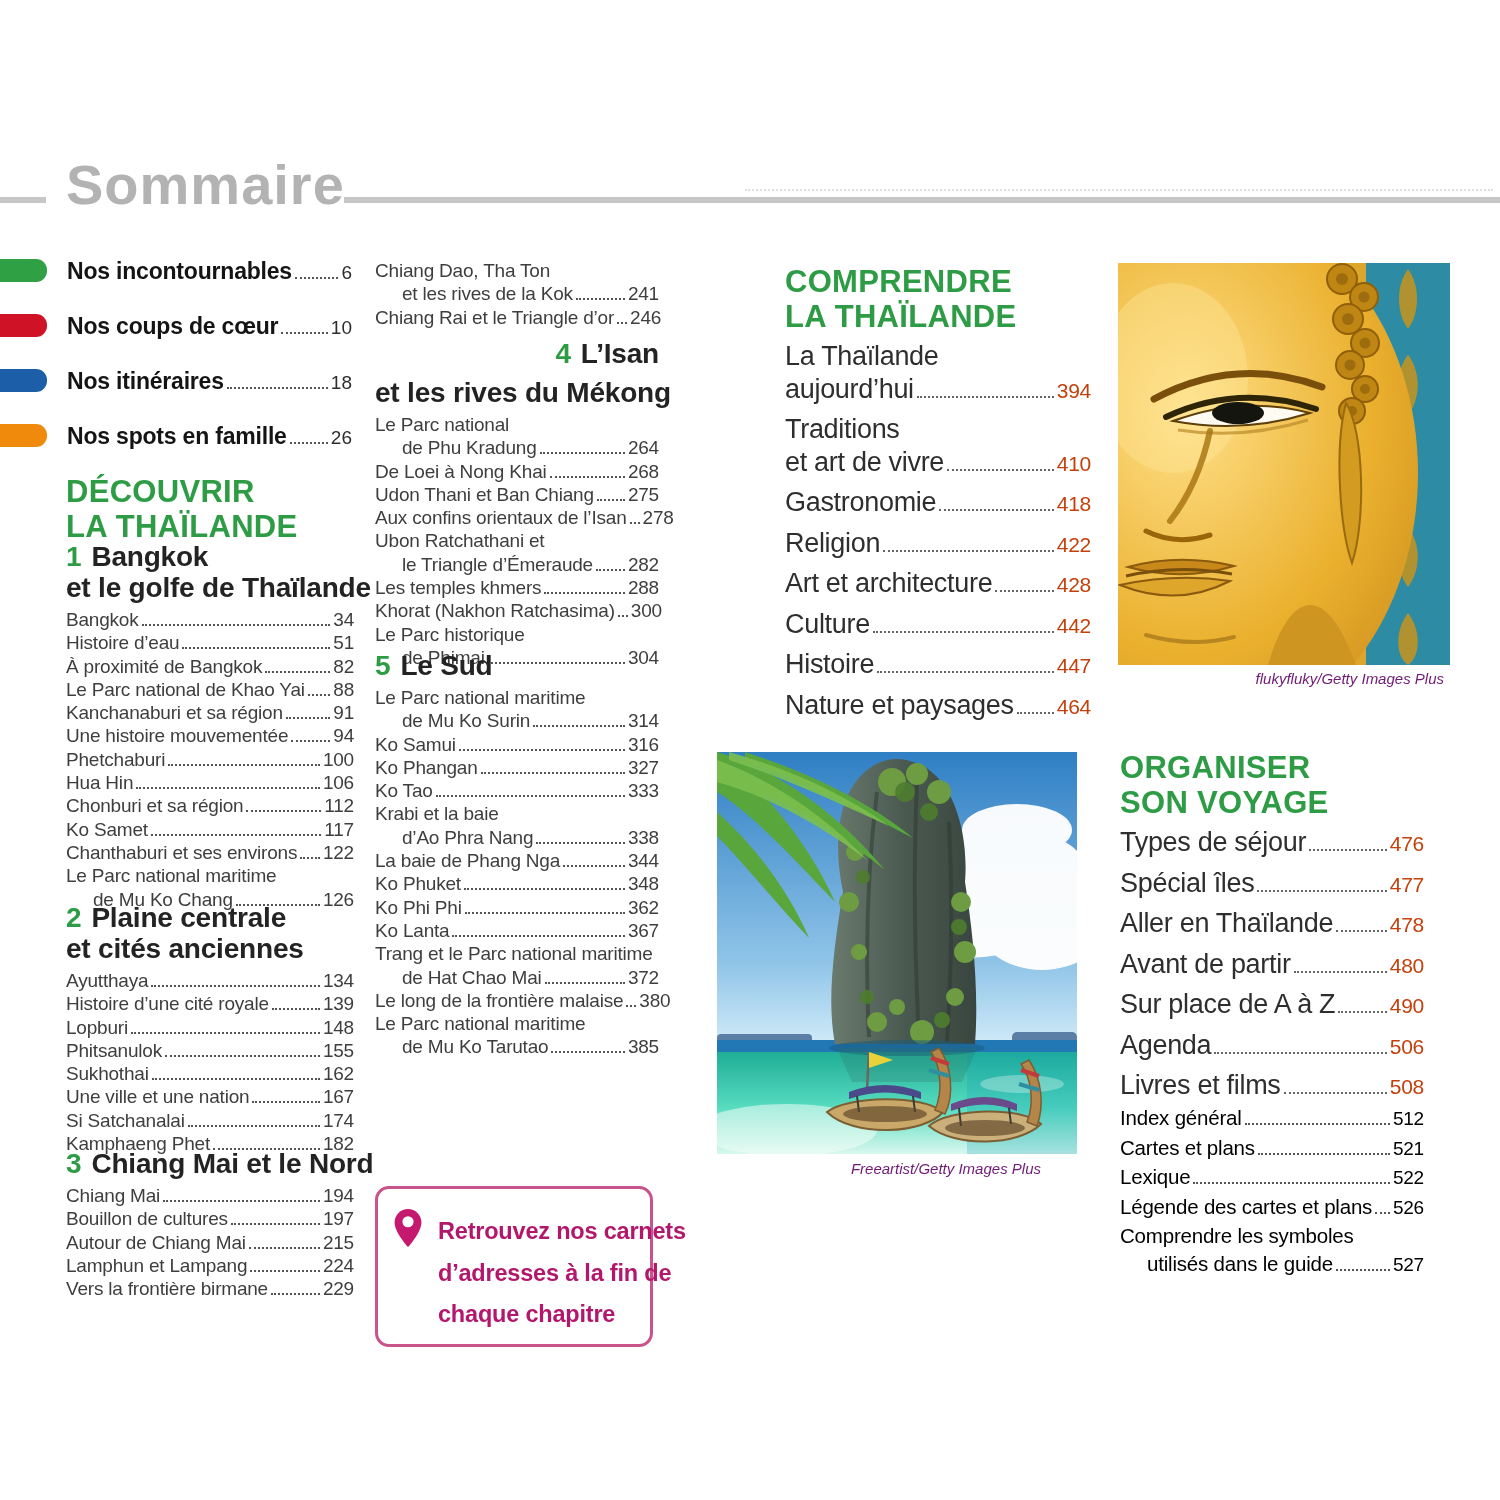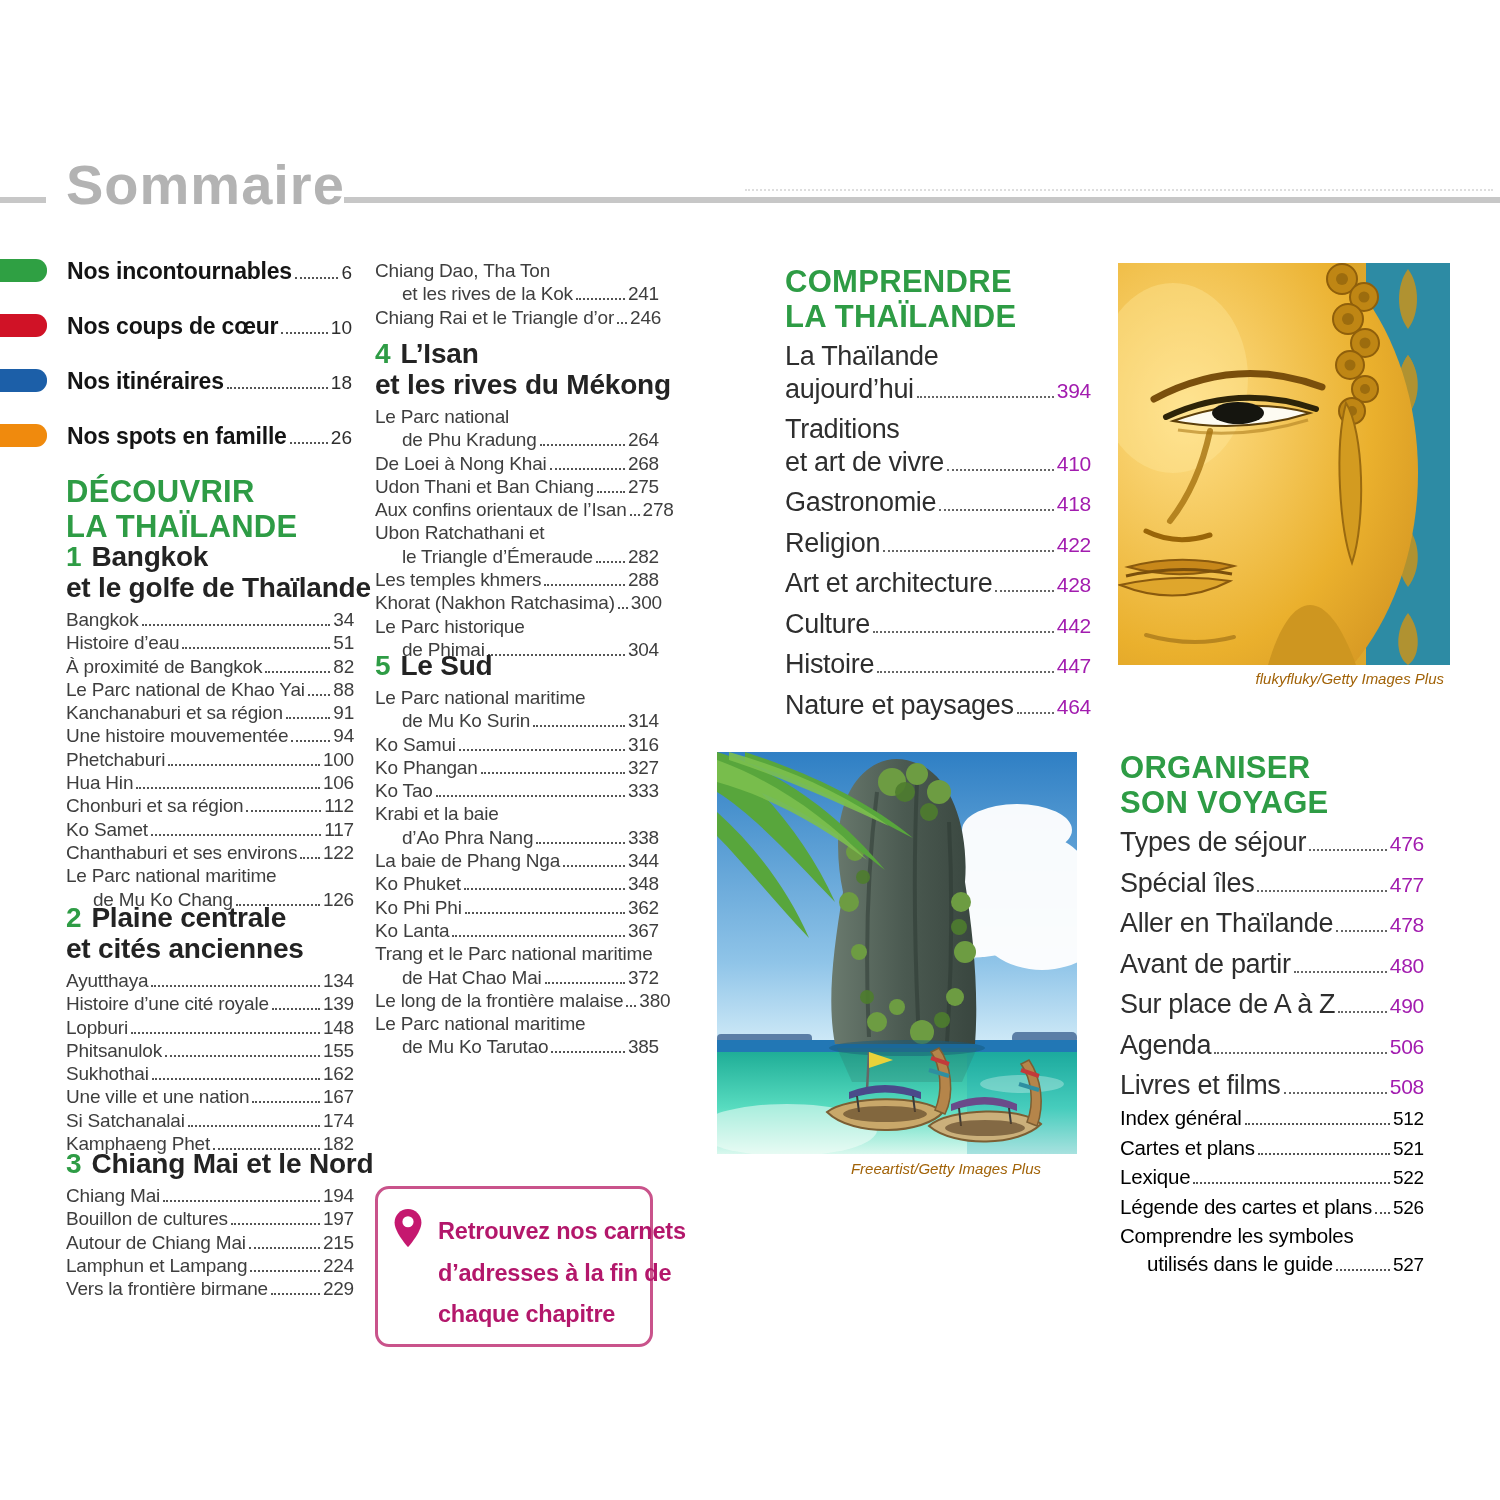--- a/index.html
+++ b/index.html
@@ -33,29 +33,29 @@
   .entry.italic{}
   .row{display:flex;align-items:baseline;}
   .lbl{white-space:nowrap;}
   .indent{padding-left:27px;}
   .no-indent .indent{padding-left:0;}
   .leader{flex:1;min-width:10px;border-bottom:2.5px dotted #545454;margin:0 3px;height:0.72em;}
   .pg{white-space:nowrap;}
 
   
   .large-list .entry{font-size:27px;line-height:32.5px;color:#2e2e2e;letter-spacing:-0.3px;margin-bottom:6px;}
-  .large-list .pg{font-size:21px;color:#a21caf;}
+  .large-list .pg{font-size:21px;color:#c2410c;}
   .large-list .leader{border-bottom:2.5px dotted #666;}
   .small-list .entry{font-size:20.5px;line-height:27.5px;color:#000000;margin-bottom:1px;}
   .small-list .pg{font-size:19px;}
 
   
   .photo{position:absolute;overflow:hidden;}
   .photo svg{display:block;width:100%;height:100%;}
-  .caption{position:absolute;font-size:15px;font-style:italic;color:#a16207;text-align:right;}
+  .caption{position:absolute;font-size:15px;font-style:italic;color:#701a75;text-align:right;}
 
   
   .note-box{position:absolute;left:375px;top:1186px;width:278px;border:3px solid #c9538b;border-radius:14px;padding:16px 14px 14px 60px;box-sizing:border-box;}
   .note-pin{position:absolute;left:16px;top:20px;width:28px;height:38px;}
   .note-line{font-size:23.5px;line-height:29.5px;font-weight:bold;color:#b3176b;letter-spacing:-0.2px;white-space:nowrap;margin-top:12px;}
 </style>
 </head>
 <body>
 
 <div id="page">
@@ -374,21 +374,21 @@
             <span class="leader"></span>
             <span class="pg">246</span>
           </div>
 
         </div>
 
     </div>
   </div>
 
   <div class="block" style="left:375px;top:338px;width:284px;">
-    <h3 class="ch-head" style="margin-bottom:0;"><span class="ch-num" style="color:#2e9c45;">4</span><span>L’Isan</span></h3>
+    <h3 class="ch-head" style="margin-bottom:8px;text-align:right;"><span class="ch-num" style="color:#2e9c45;">4</span><span>L’Isan</span></h3>
     <h3 class="ch-head">et les rives du Mékong</h3>
     <div class="entries">
 
         <div class="entry">
           <div class="row">
             <span class="lbl">Le Parc national</span>
 
           </div>
           <div class="row">
             <span class="lbl indent">de Phu Kradung</span>

